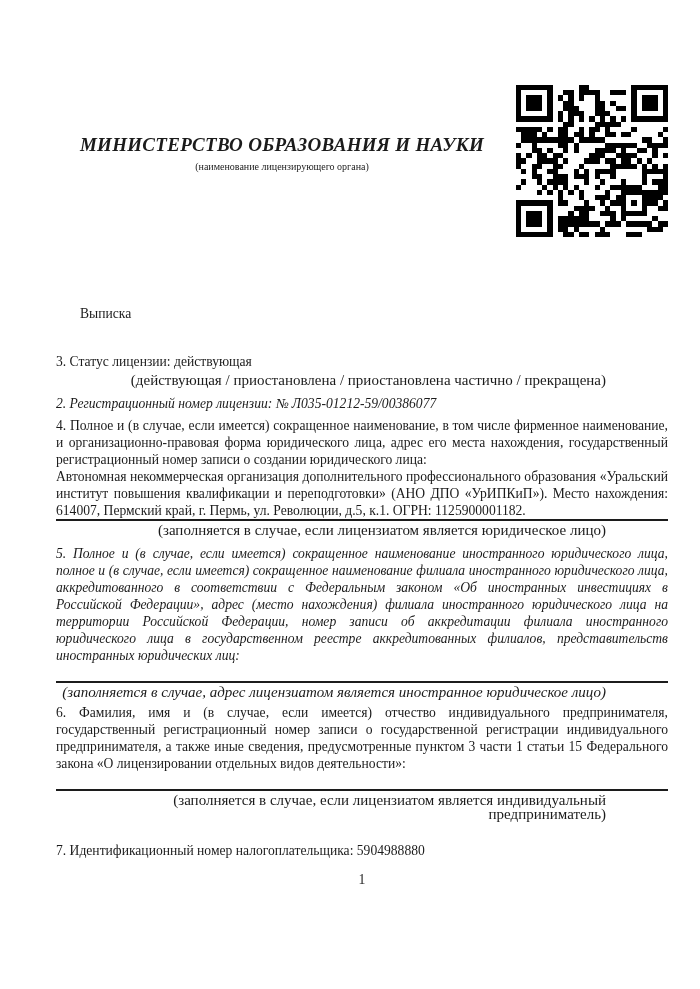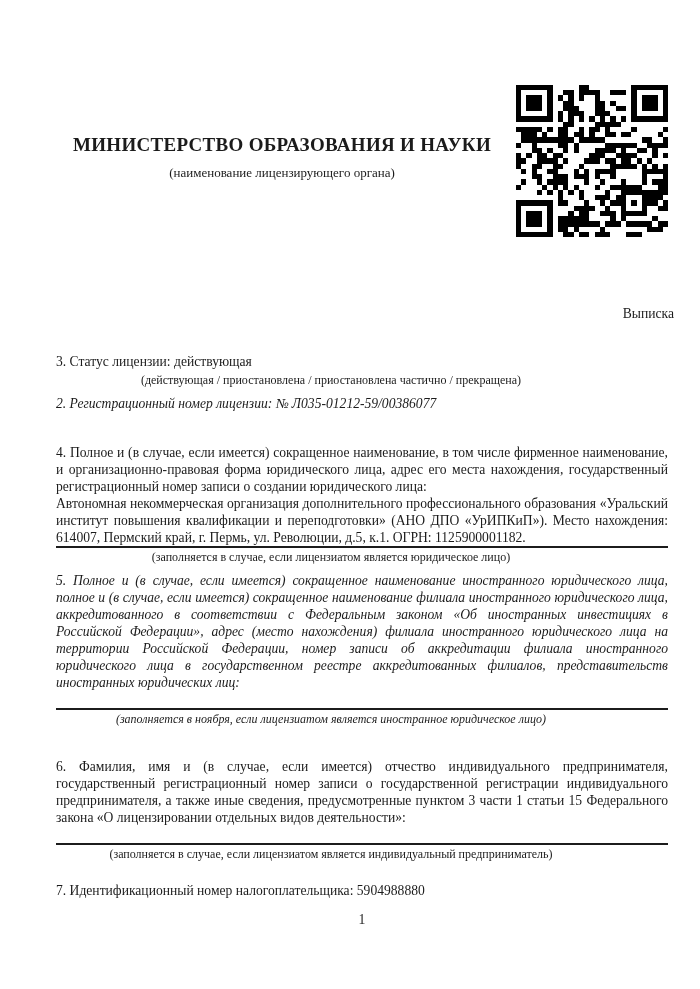--- a/index.html
+++ b/index.html
@@ -28,60 +28,61 @@
   .header-left {
     width: 452px;
     text-align: center;
     padding-top: 46px;
   }
   .org-name {
     font-weight: bold;
     font-size: 19px;
     line-height: 27px;
     letter-spacing: 0.3px;
+    font-style: italic;
   }
   .org-caption {
-    font-size: 13px;
+    font-size: 10px;
     line-height: 13px;
-    margin-top: 8px;
+    margin-top: 2px;
   }
   .qr-box {
     margin-left: auto;
     width: 152px;
     height: 152px;
   }
   .qr-box svg { display: block; }
   
   .doc-title {
     margin-top: 68px;
-    text-align: right;
+    text-align: left;
     font-size: 13.6px;
     line-height: 17.5px;
     position: relative;
-    left: 6px;
+    left: 24px;
   }
   
   .items { margin-top: 30px; font-size: 13.6px; line-height: 17px; }
   .item-line { white-space: nowrap; }
   .para-justify { text-align: justify; text-justify: inter-word; }
   .fill-rule {
     border: none;
     border-top: 2px solid #1c1c1c;
     margin: 0;
     width: 100%;
   }
   .small-caption {
-    font-size: 12px;
+    font-size: 15px;
     line-height: 14px;
     width: 550px;
-    text-align: center;
+    text-align: right;
     margin-top: 2px;
   }
   .mt-item   { margin-top: 8px; font-style: italic; }
-  .mt-item-s { margin-top: 32px; }
+  .mt-item-s { margin-top: 5px; }
   .mt-rule   { margin-top: 17px; }
   .mt-rule-b { margin-top: 17px; }
   
   .page-number {
     margin-top: 12px;
     text-align: center;
     font-size: 13.6px;
     line-height: 17px;
   }
 </style>
@@ -544,21 +545,21 @@
     <div class="mt-item-s">
       <div class="para-justify">4. Полное и (в случае, если имеется) сокращенное наименование, в том числе фирменное наименование, и организационно-правовая форма юридического лица, адрес его места нахождения, государственный регистрационный номер записи о создании юридического лица:</div>
       <div class="para-justify">Автономная некоммерческая организация дополнительного профессионального образования «Уральский институт повышения квалификации и переподготовки» (АНО ДПО «УрИПКиП»). Место нахождения: 614007, Пермский край, г. Пермь, ул. Революции, д.5, к.1. ОГРН: 1125900001182.</div>
       <hr class="fill-rule">
       <div class="small-caption">(заполняется в случае, если лицензиатом является юридическое лицо)</div>
     </div>
 
     <div class="mt-item">
       <div class="para-justify">5. Полное и (в случае, если имеется) сокращенное наименование иностранного юридического лица, полное и (в случае, если имеется) сокращенное наименование филиала иностранного юридического лица, аккредитованного в соответствии с Федеральным законом «Об иностранных инвестициях в Российской Федерации», адрес (место нахождения) филиала иностранного юридического лица на территории Российской Федерации, номер записи об аккредитации филиала иностранного юридического лица в государственном реестре аккредитованных филиалов, представительств иностранных юридических лиц:</div>
       <hr class="fill-rule mt-rule">
-      <div class="small-caption">(заполняется в ноября, если лицензиатом является иностранное юридическое лицо)</div>
+      <div class="small-caption">(заполняется в случае, адрес лицензиатом является иностранное юридическое лицо)</div>
     </div>
 
     <div class="mt-item-s">
       <div class="para-justify">6. Фамилия, имя и (в случае, если имеется) отчество индивидуального предпринимателя, государственный регистрационный номер записи о государственной регистрации индивидуального предпринимателя, а также иные сведения, предусмотренные пунктом 3 части 1 статьи 15 Федерального закона «О лицензировании отдельных видов деятельности»:</div>
       <hr class="fill-rule mt-rule-b">
       <div class="small-caption">(заполняется в случае, если лицензиатом является индивидуальный предприниматель)</div>
     </div>
 
     <div style="margin-top:21px">
       <div class="item-line">7. Идентификационный номер налогоплательщика: 5904988880</div>

